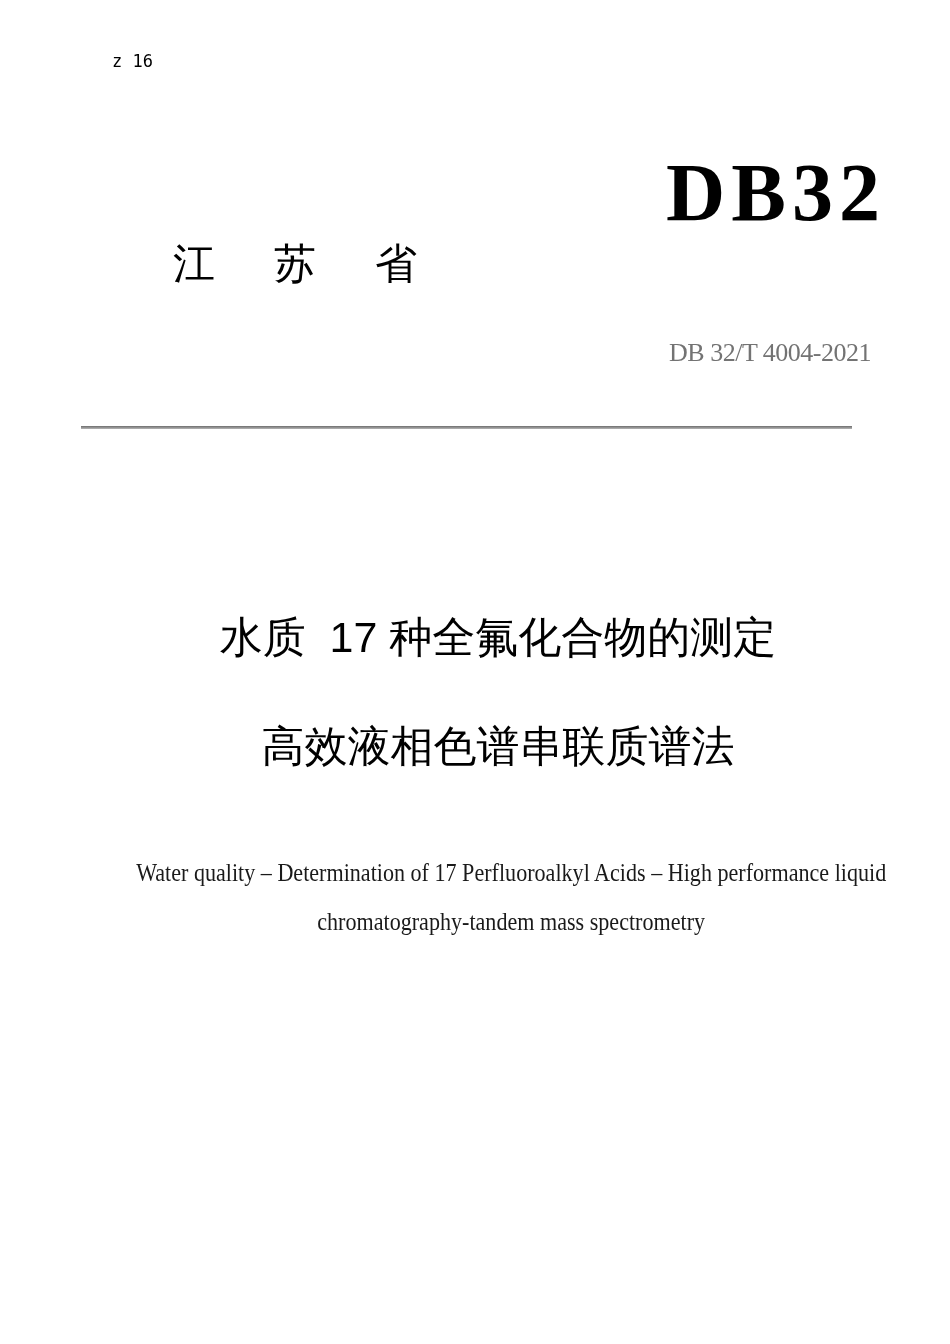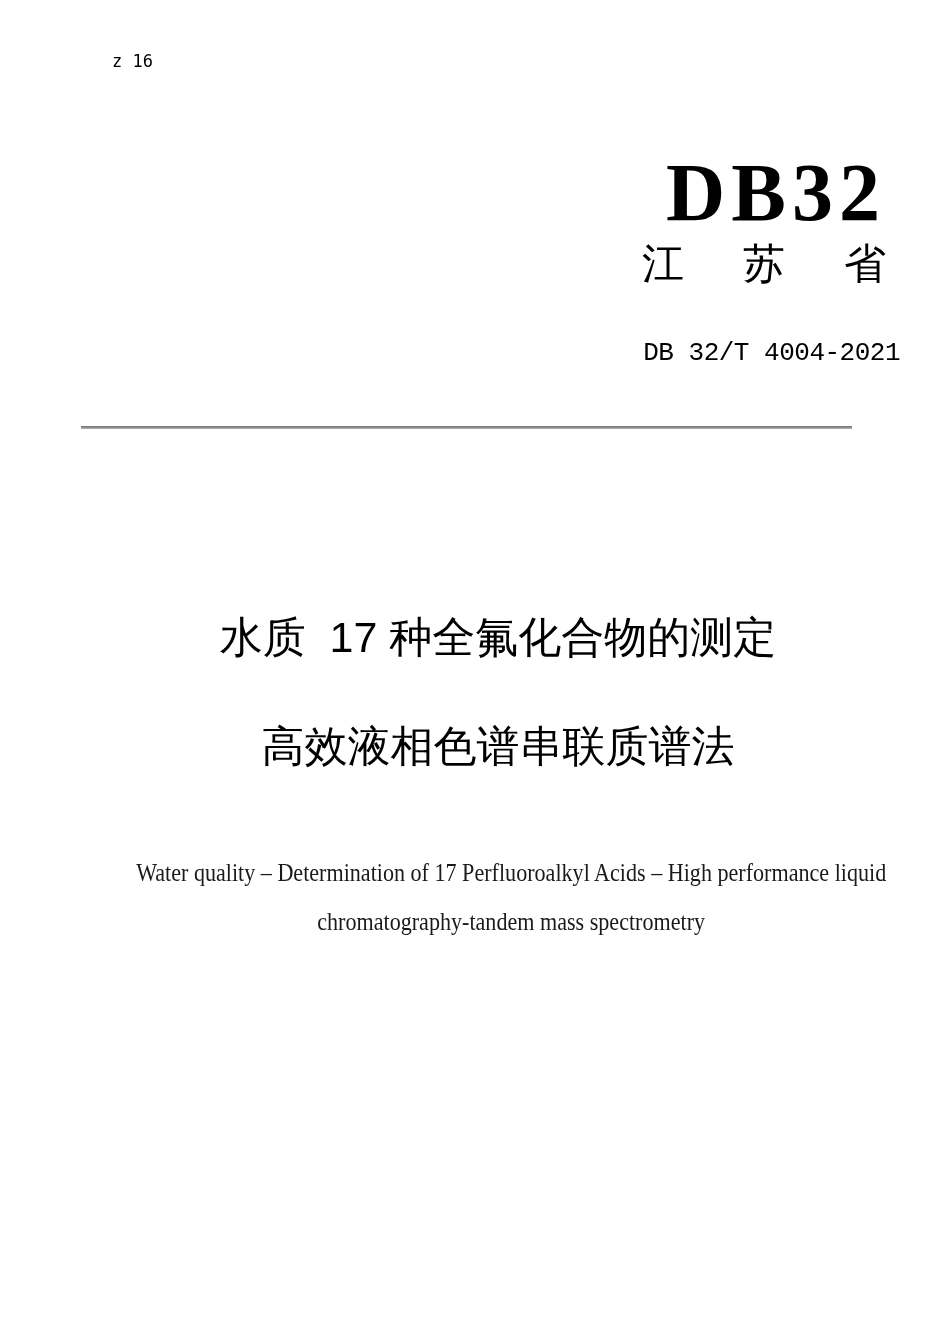--- a/index.html
+++ b/index.html
@@ -38,40 +38,40 @@
     line-height: 1;
     color: #000000;
     margin-top: 19px;
   }
   .org-row {
     position: absolute;
     left: 173px;
     top: 243px;
     width: 713px;
     display: flex;
-    justify-content: flex-end;
+    justify-content: flex-start;
     font-family: "Liberation Sans", sans-serif;
     font-size: 42px;
     line-height: 1;
     color: #000000;
     white-space: nowrap;
   }
   .org-row .grp {
     letter-spacing: 59px;
     margin-right: -59px;
   }
   .std-number {
     position: absolute;
-    right: 50px;
+    right: 79px;
     top: 340px;
-    font-family: Liberation Mono, monospace;
+    font-family: Liberation Serif, serif;
     font-size: 26px;
     letter-spacing: -0.5px;
     line-height: 1;
-    color: #000000;
+    color: #737373;
   }
   .header-rule {
     position: absolute;
     left: 81px;
     top: 426px;
     width: 771px;
     height: 3px;
     background: linear-gradient(to bottom, #6e6e6e, #b5b5b5);
   }
   .centered {

